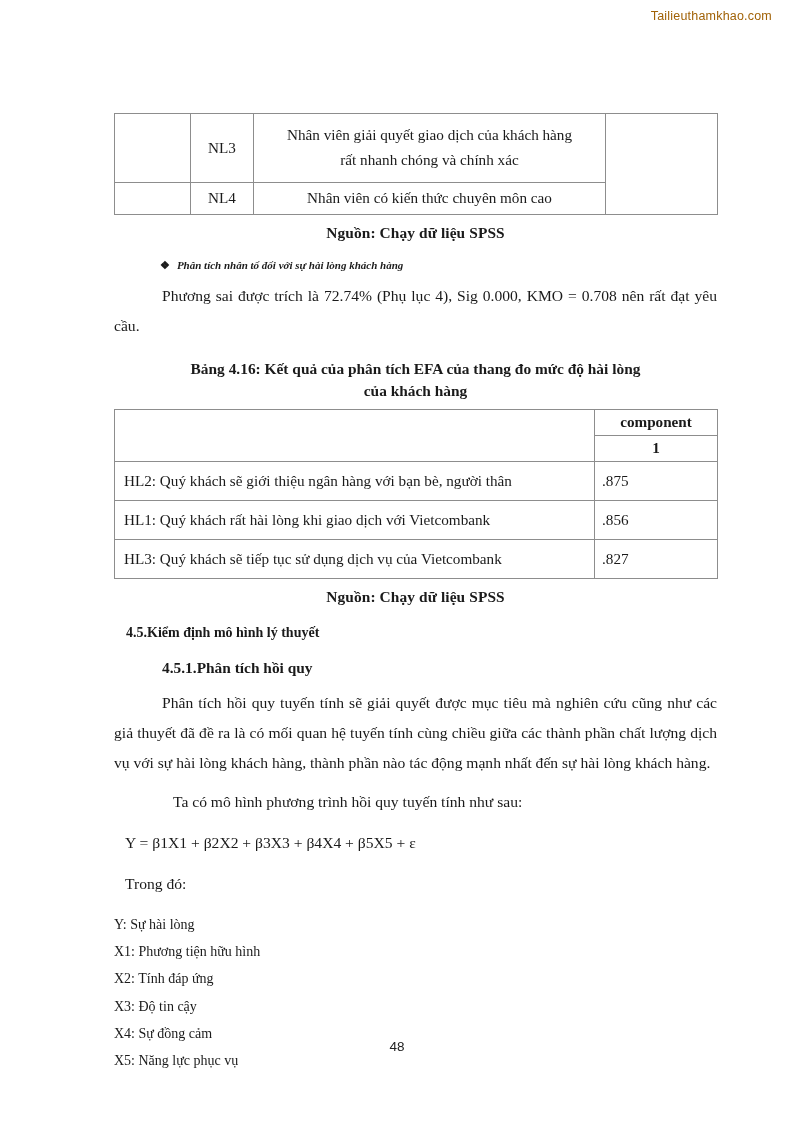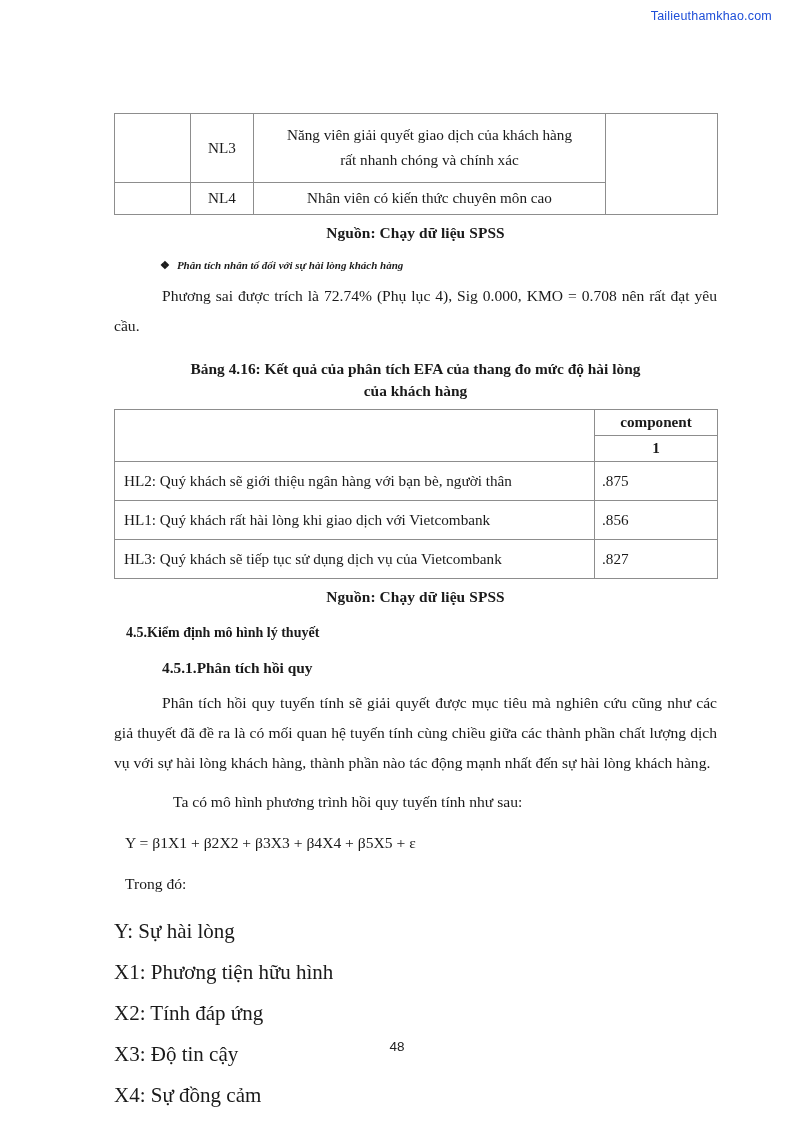--- a/index.html
+++ b/index.html
@@ -18,21 +18,21 @@
     background: #ffffff;
     overflow: hidden;
     box-sizing: border-box;
   }
   .watermark {
     position: absolute;
     top: 9px;
     right: 22px;
     font-family: "Liberation Sans", "DejaVu Sans", sans-serif;
     font-size: 12.5px;
-    color: #1d4ed8;
+    color: #a16207;
     letter-spacing: 0.2px;
     white-space: nowrap;
     text-align: right;
   }
   .content {
     position: absolute;
     left: 114px;
     top: 113px;
     width: 603px;
   }
@@ -141,21 +141,21 @@
   }
   .line {
     font-size: 15.6px;
     line-height: 1.95;
     margin: 11px;
   }
   .line.indent { text-indent: 48px; }
   .gap-before { margin-top: 9px; }
   .varlist { margin: 0; padding: 0; list-style: none; }
   .varlist li {
-    font-size: 21px;
+    font-size: 14px;
     line-height: 1.95;
   }
   .page-number {
     position: absolute;
     left: 0;
     right: 0;
     top: 1039px;
     text-align: center;
     font-size: 13.5px;
     font-family: "Liberation Sans", "DejaVu Sans", sans-serif;
@@ -176,21 +176,21 @@
         <col class="col-blank-left">
         <col class="col-code">
         <col class="col-desc">
         <col class="col-blank-rt">
       </colgroup>
       <tbody>
         <tr class="row-nl3">
           <td></td>
           <td class="cell-code">NL3</td>
           <td class="cell-desc">
-            <span class="l1">Năng viên giải quyết giao dịch của khách hàng</span>
+            <span class="l1">Nhân viên giải quyết giao dịch của khách hàng</span>
             <span class="l2">rất nhanh chóng và chính xác</span>
           </td>
           <td rowspan="2"></td>
         </tr>
         <tr class="row-nl4">
           <td></td>
           <td class="cell-code">NL4</td>
           <td class="cell-desc">Nhân viên có kiến thức chuyên môn cao</td>
         </tr>
       </tbody>

